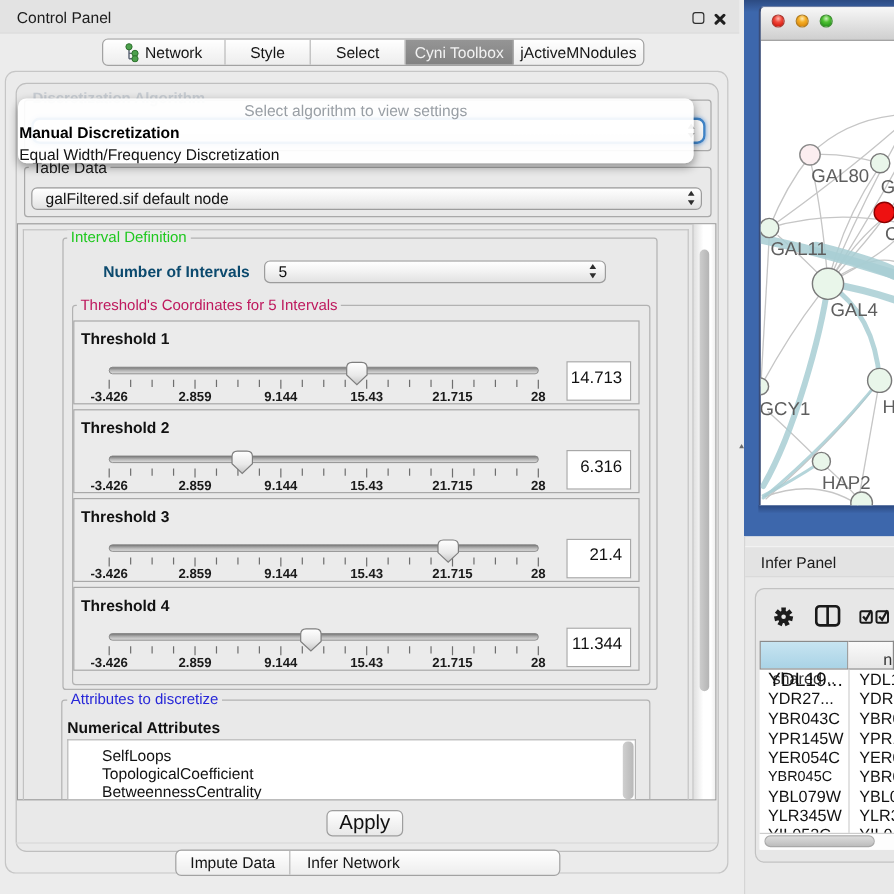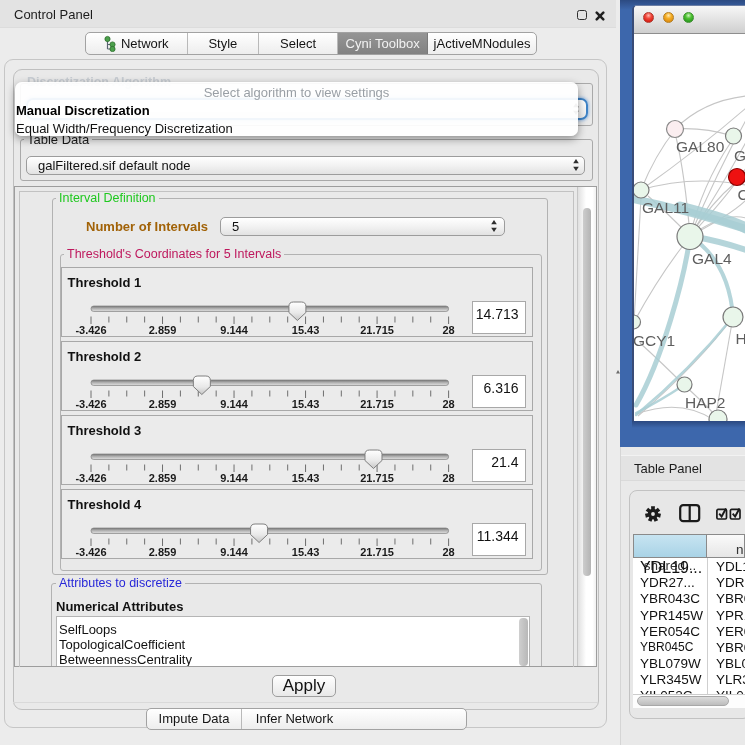--- a/index.html
+++ b/index.html
@@ -76,21 +76,21 @@
 <svg class="abs" style="left:572.5px;top:158.5px;" width="6" height="12" viewBox="0 0 6 12">
 <path d="M3 0 L5.8 4.2 L0.2 4.2 Z" fill="#2e2e2e"></path>
     <path d="M3 12 L5.8 7.8 L0.2 7.8 Z" fill="#2e2e2e"></path>
   </svg>
 <div class="abs" style="left:13.5px;top:186px;width:583px;height:481px;background:#e9e9e9;border:1px solid #9d9d9d;"></div>
 <div class="abs" style="left:18.5px;top:190.5px;width:555px;height:476px;border:1px solid #c2c2c2;border-bottom:none;"></div>
 <div class="abs" style="left:576.5px;top:187px;width:19px;height:479px;background:linear-gradient(to right,#e0e0e0,#ffffff 45%,#ffffff 80%,#f0f0f0);border-left:1px solid #c6c6c6;"></div>
 <div class="abs" style="left:582.5px;top:208px;width:8px;height:368px;background:linear-gradient(to right,#cdcdcd,#b4b4b4);border-radius:4px;"></div>
 <div class="abs groupbox" style="left:52px;top:198px;width:496px;height:377px;border-color:#b2b2b2;"></div>
 <div class="abs gtitle" style="left:56px;top:191.5px;color:#1ec81e;">Interval Definition</div>
-<div class="abs" style="left:86px;top:219px;font-size:13px;font-weight:bold;color:#a16207;">Number of Intervals</div>
+<div class="abs" style="left:86px;top:219px;font-size:13px;font-weight:bold;color:#0c4a6e;">Number of Intervals</div>
 <div class="abs combo" style="left:220px;top:217px;width:285px;height:18.5px;line-height:17px;padding-left:11px;">5</div>
 <svg class="abs" style="left:490.5px;top:220px;" width="6" height="12" viewBox="0 0 6 12">
 <path d="M3 0 L5.8 4.2 L0.2 4.2 Z" fill="#2e2e2e"></path>
     <path d="M3 12 L5.8 7.8 L0.2 7.8 Z" fill="#2e2e2e"></path>
   </svg>
 <div class="abs groupbox" style="left:59.5px;top:253.5px;width:482px;height:317px;border-color:#b2b2b2;"></div>
 <div class="abs gtitle" style="left:64px;top:247.5px;color:#be185d;">Threshold's Coordinates for 5 Intervals</div>
 <div class="abs tpanel" style="left:60.5px;top:267px;">
   <div class="abs ttitle">Threshold 1</div>
   <svg class="abs" style="left:0;top:0;" width="472" height="70" viewBox="0 0 472 70">
@@ -250,21 +250,21 @@
       <path d="M 188.569496595176 38.5 Q 188.569496595176 34 193.069496595176 34 L 201.069496595176 34 Q 205.569496595176 34 205.569496595176 38.5 L 205.569496595176 44.5 L 197.069496595176 52.5 L 188.569496595176 44.5 Z" fill="url(#thm)" stroke="#7e7e7e" stroke-width="1"></path>
     </svg>
   <div class="abs tval">11.344</div>
 </div>
 <div class="abs" style="left:13.5px;top:186px;width:583px;height:480px;overflow:hidden;pointer-events:none;">
     <div class="abs groupbox" style="left:37.5px;top:397px;width:491px;height:120px;border-color:#b2b2b2;"></div>
   </div>
 <div class="abs gtitle" style="left:56px;top:577px;color:#2727d8;">Attributes to discretize</div>
 <div class="abs" style="left:56px;top:599px;font-size:13px;font-weight:bold;color:#111;">Numerical Attributes</div>
 <div class="abs" style="left:56px;top:616px;width:474px;height:50px;background:#fff;border:1px solid #b5b5b5;border-bottom:none;overflow:hidden;">
-<div style="font-size:13px;color:#111;padding-left:2px;line-height:15.2px;padding-top:5px;">SelfLoops<br>TopologicalCoefficient<br>BetweennessCentrality</div>
+<div style="font-size:13px;color:#111;padding-left:28px;line-height:15.2px;padding-top:5px;">SelfLoops<br>TopologicalCoefficient<br>BetweennessCentrality</div>
 <div style="position:absolute;right:1px;top:1px;width:9px;height:48px;background:linear-gradient(to right,#cfcfcf,#b8b8b8);border-radius:4px;"></div>
 </div>
 <div class="abs" style="left:272px;top:675px;width:64px;height:21.5px;border:1px solid #9e9e9e;border-radius:5px;
 background:linear-gradient(#ffffff,#e8e8e8);font-size:17px;color:#111;display:flex;align-items:center;justify-content:center;">Apply</div>
 <div class="abs" style="left:13px;top:701.5px;width:585px;height:1px;background:#d9d9d9;"></div>
 <div class="abs seg" style="left:146px;top:707.5px;width:321px;">
 <div style="width:95px;">Impute Data</div>
 <div style="width:105px;">Infer Network</div>
 </div>
 <svg class="abs" style="left:614.5px;top:369px;" width="6" height="6" viewBox="0 0 6 6">
@@ -335,21 +335,21 @@
       <text x="737.5" y="200">CR</text>
       <text x="642" y="212.5">GAL11</text>
       <text x="692" y="263.5">GAL4</text>
       <text x="633" y="346">GCY1</text>
       <text x="735.5" y="344">HI</text>
       <text x="685" y="407.5">HAP2</text>
     </g>
   </svg>
 <div class="abs" style="left:620px;top:447px;width:125px;height:298px;background:#e9e9e9;border-left:1px solid #d5d5d5;"></div>
 <div class="abs" style="left:621px;top:455px;width:124px;height:26px;background:#e3e3e3;border-top:1px solid #f2f2f2;border-bottom:1px solid #dadada;"></div>
-<div class="abs t13" style="left:634px;top:461px;">Table Panel</div>
+<div class="abs t13" style="left:634px;top:461px;">Infer Panel</div>
 <div class="abs" style="left:629px;top:490px;width:122px;height:229px;background:#e7e7e7;border:1px solid #c2c2c2;border-radius:8px;"></div>
 <svg class="abs" style="left:644px;top:505px;" width="18" height="18" viewBox="0 0 18 18">
 <path d="M7.05,1.24 L10.95,1.24 L10.77,4.11 A5.2,5.2 0 0 1 11.72,4.57 L13.85,2.64 L16.28,5.69 L13.93,7.33 A5.2,5.2 0 0 1 14.16,8.36 L17.00,8.82 L16.13,12.63 L13.37,11.81 A5.2,5.2 0 0 1 12.71,12.64 L14.13,15.14 L10.60,16.84 L9.53,14.17 A5.2,5.2 0 0 1 8.47,14.17 L7.40,16.84 L3.87,15.14 L5.29,12.64 A5.2,5.2 0 0 1 4.63,11.81 L1.87,12.63 L1.00,8.82 L3.84,8.36 A5.2,5.2 0 0 1 4.07,7.33 L1.72,5.69 L4.15,2.64 L6.28,4.57 A5.2,5.2 0 0 1 7.23,4.11 Z" fill="#1c1c1c"></path>
     <circle cx="9" cy="9" r="1.9" fill="#e7e7e7"></circle>
 </svg>
 <svg class="abs" style="left:679px;top:504px;" width="22" height="19" viewBox="0 0 22 19">
 <rect x="1.2" y="1.2" width="19" height="16" rx="3" fill="none" stroke="#1a1a1a" stroke-width="2.2"></rect>
 <line x1="10.7" y1="1.2" x2="10.7" y2="17.2" stroke="#1a1a1a" stroke-width="2.2"></line>
 </svg>
 <svg class="abs" style="left:716px;top:506.5px;" width="25" height="13" viewBox="0 0 25 13">

